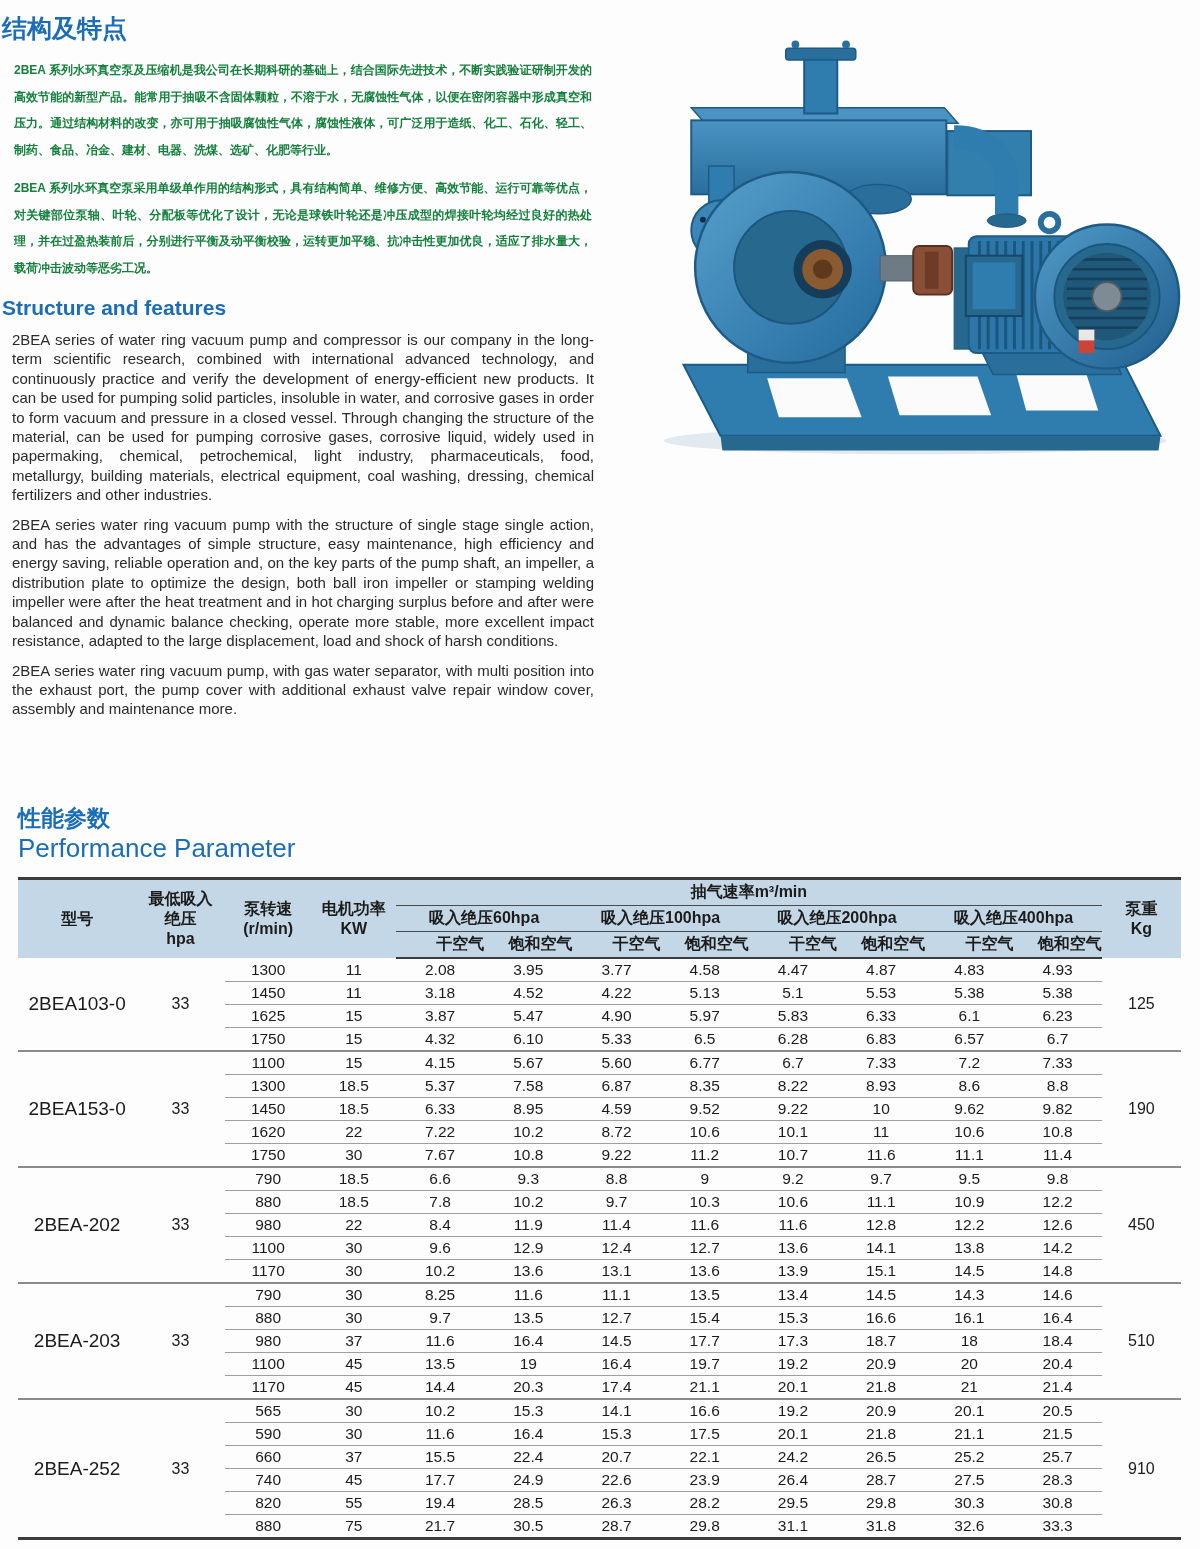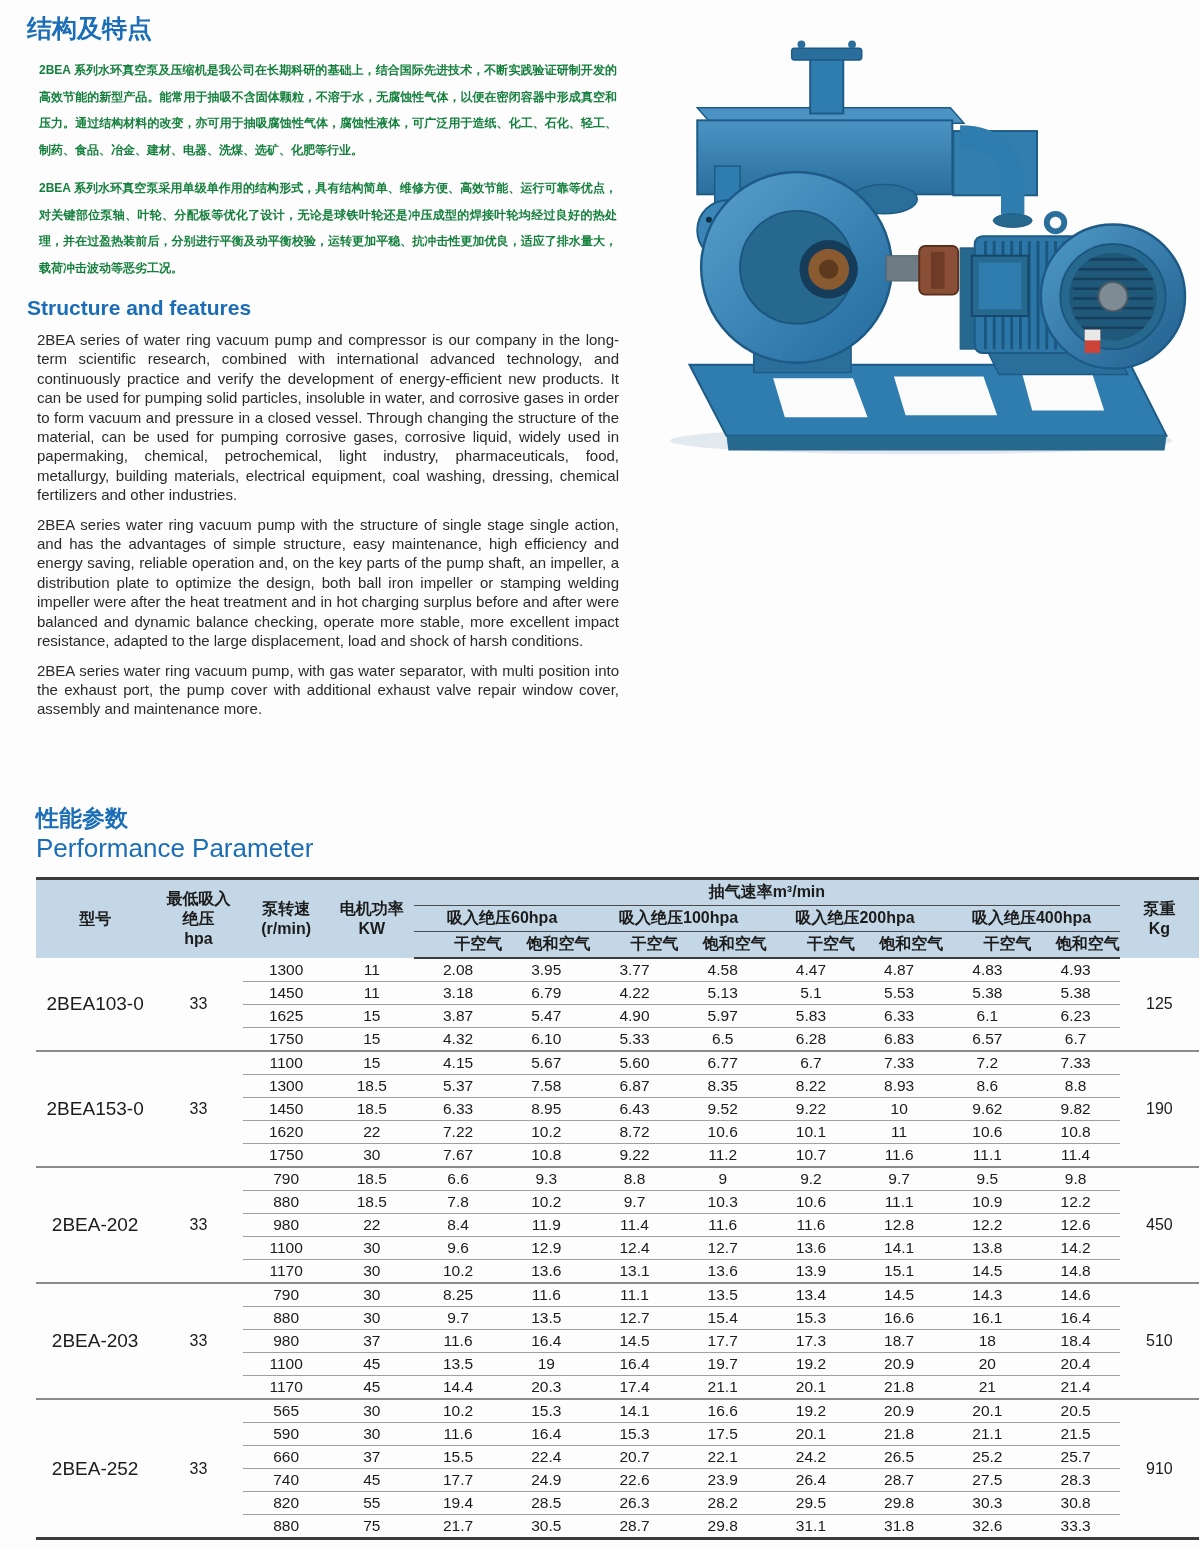--- a/index.html
+++ b/index.html
@@ -9,29 +9,29 @@
     --line-dark:#3c3c3c;
     --line-mid:#8b8b8b;
     --line-light:#9f9f9f;
   }
   *{box-sizing:border-box;}
   html,body{margin:0;padding:0;}
   body{
     width:1200px;height:1549px;overflow:hidden;background:#fdfdfd;
     font-family:"Liberation Sans","DejaVu Sans",sans-serif;color:#1a1a1a;
   }
-  .page{position:relative;width:1200px;height:1549px;padding:8px 17px 0 27px;}
+  .page{position:relative;width:1200px;height:1549px;padding:8px 17px 0 2px;}
   .top-section{display:flex;}
   .left-col{width:602px;flex:0 0 602px;}
   .right-col{flex:1;display:flex;justify-content:flex-end;align-items:flex-start;padding-top:14px;}
   .cn-title{color:var(--accent);font-size:25px;font-weight:700;margin:4px 0 10px;}
   .cn-para{font-size:12px;line-height:26.5px;font-weight:600;color:#15803d;margin:12px;text-align:justify;}
   .en-title{color:var(--accent);font-size:21px;font-weight:700;margin:15px 0 8px;}
   .en-para{font-size:15px;line-height:19.4px;color:#2a2a2a;margin:10px;text-align:justify;}
-  .perf-section{position:absolute;left:36px;top:804px;width:1165px;}
+  .perf-section{position:absolute;left:18px;top:804px;width:1165px;}
   .perf-cn{color:var(--accent);font-size:23px;font-weight:600;margin:0;line-height:28px;}
   .perf-en{color:var(--accent);font-size:26px;font-weight:400;margin:1px 0 0;line-height:31px;}
   table.perf-table{
     border-collapse:collapse;width:1163px;margin-top:13px;table-layout:fixed;
     border-top:3px solid var(--line-dark);border-bottom:3px solid var(--line-dark);
   }
   thead th{
     background:var(--thead-bg);font-size:16px;font-weight:600;color:#1c1c1c;
     padding:2px 0;text-align:center;vertical-align:middle;
   }
@@ -224,21 +224,21 @@
             <td class="val-cell sep">4.47</td>
             <td class="val-cell sep">4.87</td>
             <td class="val-cell sep">4.83</td>
             <td class="val-cell sep">4.93</td>
             <td rowspan="4" class="span-cell">125</td>
           </tr>
           <tr>
             <td class="val-cell sep">1450</td>
             <td class="val-cell sep">11</td>
             <td class="val-cell sep">3.18</td>
-            <td class="val-cell sep">6.79</td>
+            <td class="val-cell sep">4.52</td>
             <td class="val-cell sep">4.22</td>
             <td class="val-cell sep">5.13</td>
             <td class="val-cell sep">5.1</td>
             <td class="val-cell sep">5.53</td>
             <td class="val-cell sep">5.38</td>
             <td class="val-cell sep">5.38</td>
           </tr>
           <tr>
             <td class="val-cell sep">1625</td>
             <td class="val-cell sep">15</td>
@@ -288,21 +288,21 @@
             <td class="val-cell sep">8.22</td>
             <td class="val-cell sep">8.93</td>
             <td class="val-cell sep">8.6</td>
             <td class="val-cell sep">8.8</td>
           </tr>
           <tr>
             <td class="val-cell sep">1450</td>
             <td class="val-cell sep">18.5</td>
             <td class="val-cell sep">6.33</td>
             <td class="val-cell sep">8.95</td>
-            <td class="val-cell sep">6.43</td>
+            <td class="val-cell sep">4.59</td>
             <td class="val-cell sep">9.52</td>
             <td class="val-cell sep">9.22</td>
             <td class="val-cell sep">10</td>
             <td class="val-cell sep">9.62</td>
             <td class="val-cell sep">9.82</td>
           </tr>
           <tr>
             <td class="val-cell sep">1620</td>
             <td class="val-cell sep">22</td>
             <td class="val-cell sep">7.22</td>

